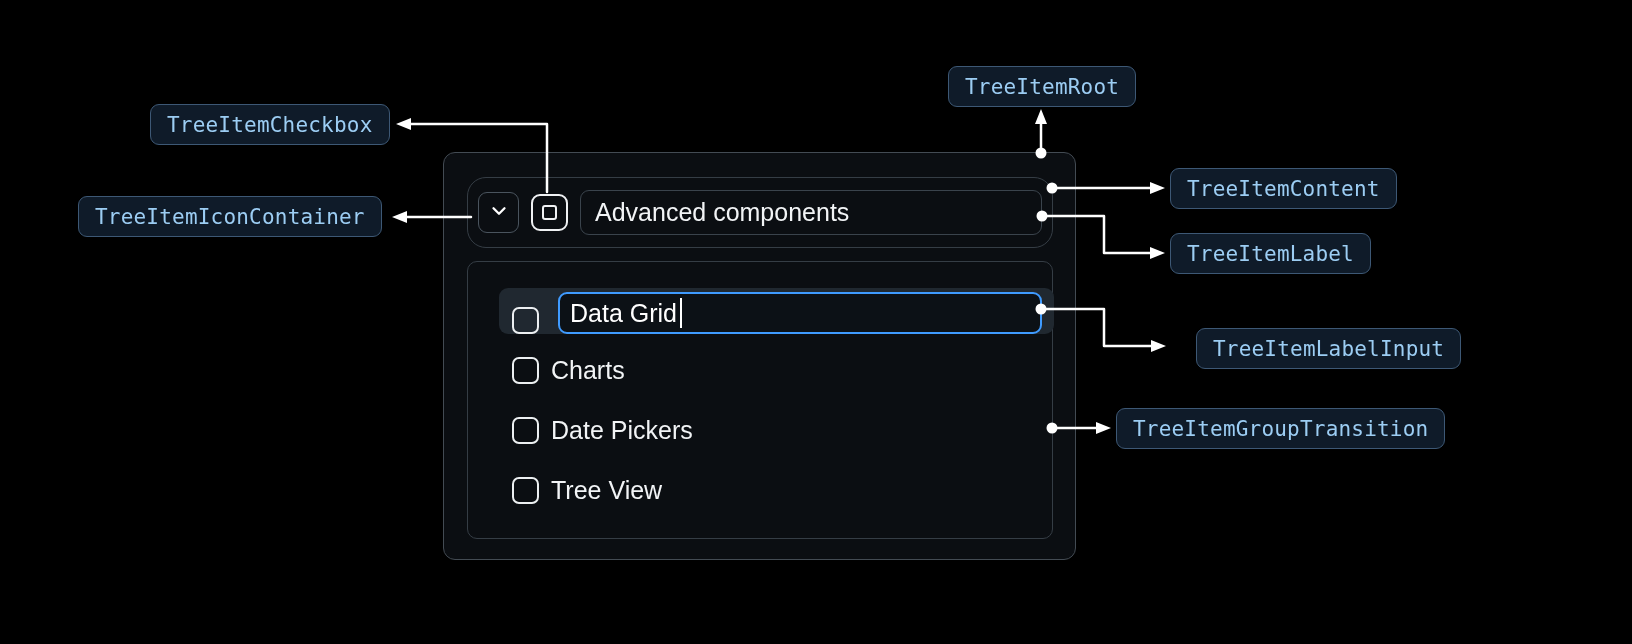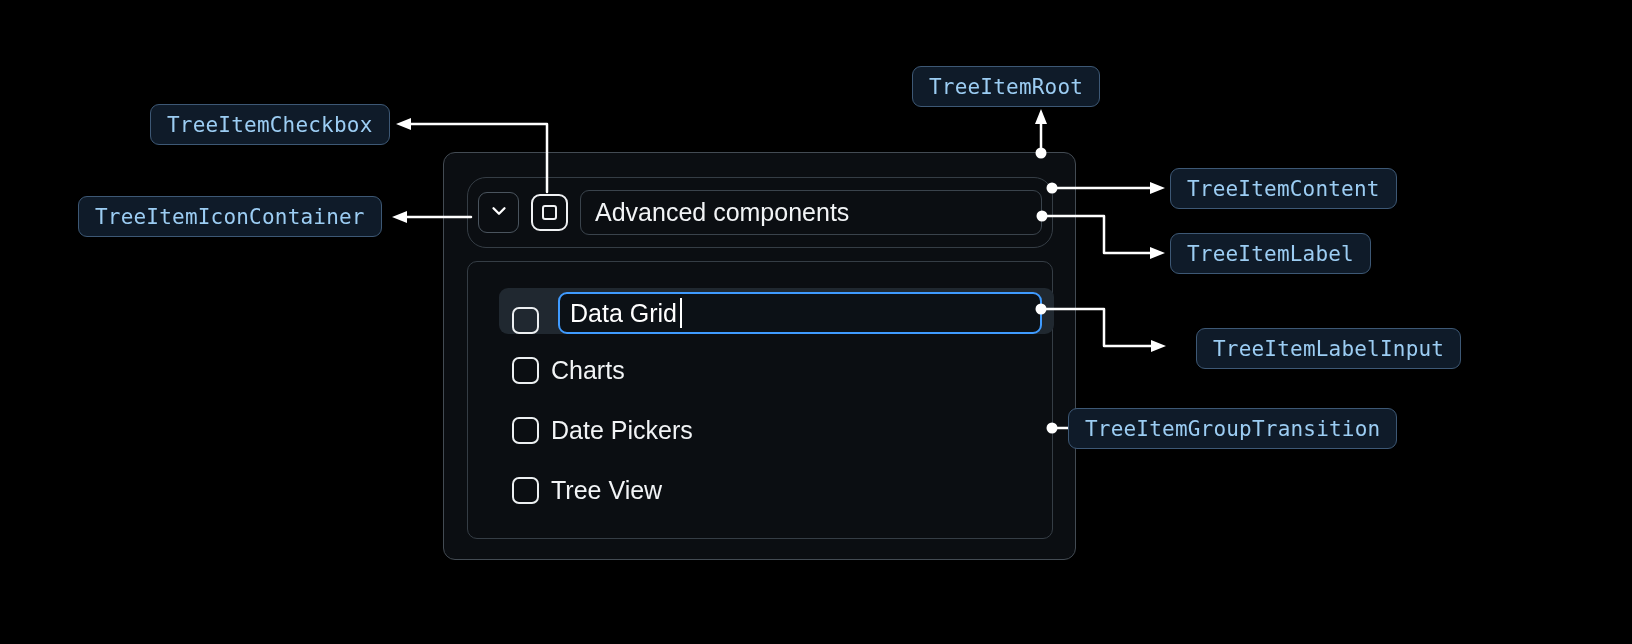--- a/index.html
+++ b/index.html
@@ -11,25 +11,25 @@
   
   .badge {
     position:absolute; height:41px; display:flex; align-items:center;
     padding:0 16px; background:#0f1b29; border:1.5px solid #3d5875;
     border-radius:9px; color:#9ccdf3;
     font-family:"DejaVu Sans Mono", monospace; font-size:21px;
     white-space:nowrap; box-sizing:border-box; letter-spacing:0.2px;
   }
   .badge-checkbox        { left:150px;  top:104px; }
   .badge-icon-container  { left:78px;   top:196px; }
-  .badge-root            { left:912px;  top:66px;  }
+  .badge-root            { left:948px;  top:66px;  }
   .badge-content         { left:1170px; top:168px; }
   .badge-label           { left:1170px; top:233px; }
   .badge-label-input     { left:1171px; top:328px;margin-left:25px; }
-  .badge-group           { left:1068px; top:408px;padding-left:16px; }
+  .badge-group           { left:1116px; top:408px;padding-left:16px; }
 
   
   .panel {
     position:absolute; left:443px; top:152px; width:633px; height:408px;
     background:#0b0e12; border:1.5px solid #434b53; border-radius:12px;
     box-sizing:border-box;
   }
   .content-row {
     position:absolute; left:466px; top:176px; width:586px; height:71px;
     border:1.5px solid #353d45; border-radius:19px; box-sizing:border-box;

